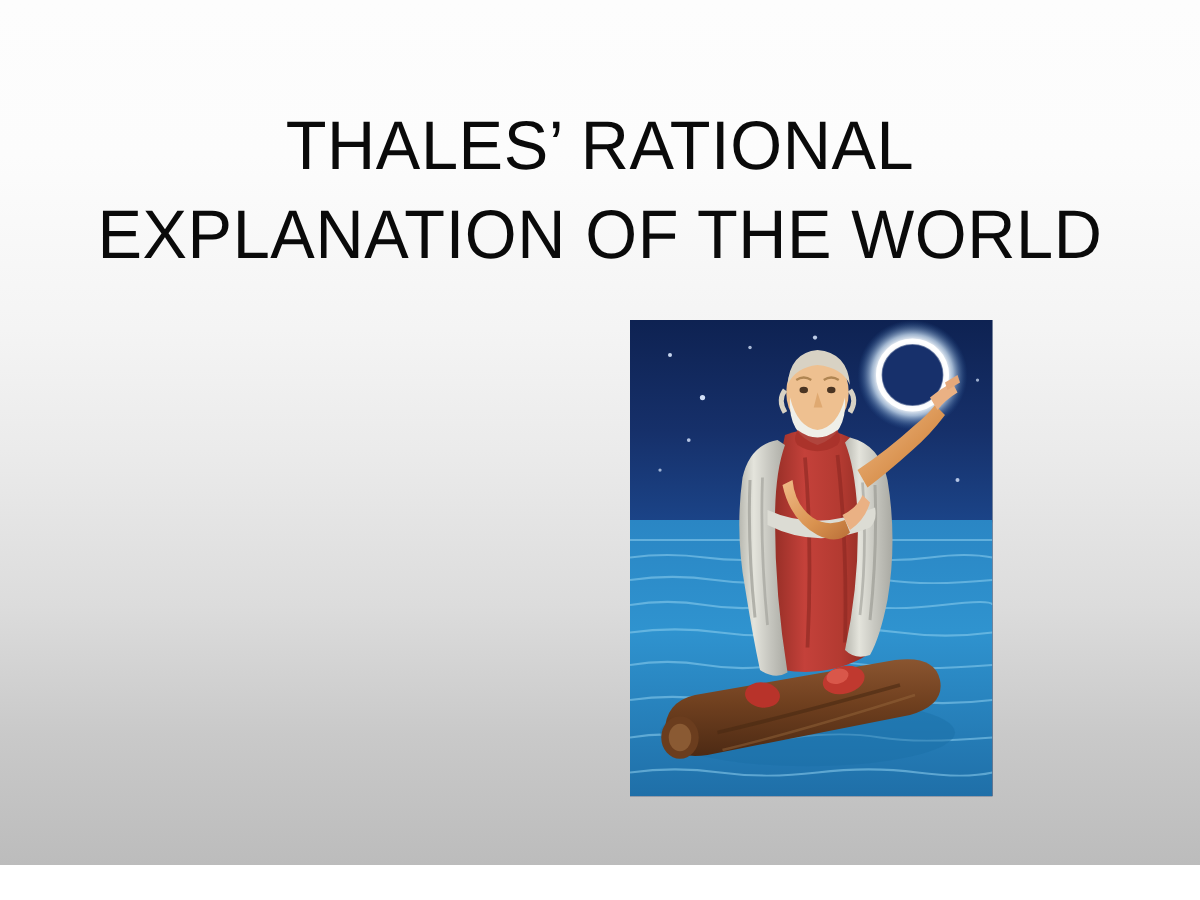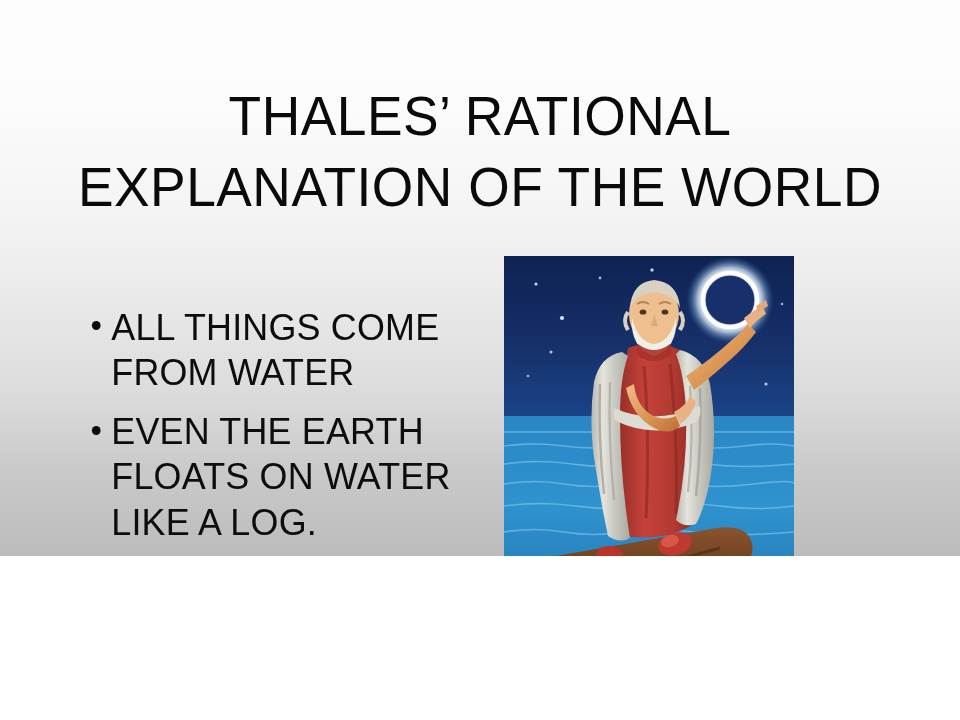--- a/index.html
+++ b/index.html
@@ -9,21 +9,21 @@
   body {
     width: 960px;
     height: 720px;
     overflow: hidden;
     font-family: "Liberation Sans", sans-serif;
   }
 
   .slide {
     position: relative;
     width: 960px;
-    height: 556px;
+    height: 692px;
     background: linear-gradient(to bottom,
         #fdfdfd 0%,
         #fcfcfc 18%,
         #f4f4f4 38%,
         #ebebeb 52%,
         #dcdcdc 70%,
         #c9c9c9 85%,
         #bcbcbc 100%);
     overflow: hidden;
   }
@@ -95,30 +95,20 @@
   .illustration svg { display: block; width: 100%; height: 100%; }
 </style>
 </head>
 <body>
 
 <div class="slide">
 
   <h1 class="slide-title">Thales’ Rational
 Explanation of the World</h1>
 
-  <ul class="body-list">
-    <li class="bullet-item">
-      <span class="bullet-dot"></span>
-      <span>All things come from water</span>
-    </li>
-    <li class="bullet-item">
-      <span class="bullet-dot"></span>
-      <span>Even the earth floats on water like a log.</span>
-    </li>
-  </ul>
 
   <div class="illustration">
     <svg viewBox="0 0 290 381" xmlns="http://www.w3.org/2000/svg" preserveAspectRatio="none">
       <defs>
         <linearGradient id="skyGrad" x1="0" y1="0" x2="0" y2="1">
           <stop offset="0%" stop-color="#0e2252"></stop>
           <stop offset="55%" stop-color="#16306a"></stop>
           <stop offset="100%" stop-color="#1b4488"></stop>
         </linearGradient>
         <linearGradient id="waterGrad" x1="0" y1="0" x2="0" y2="1">

